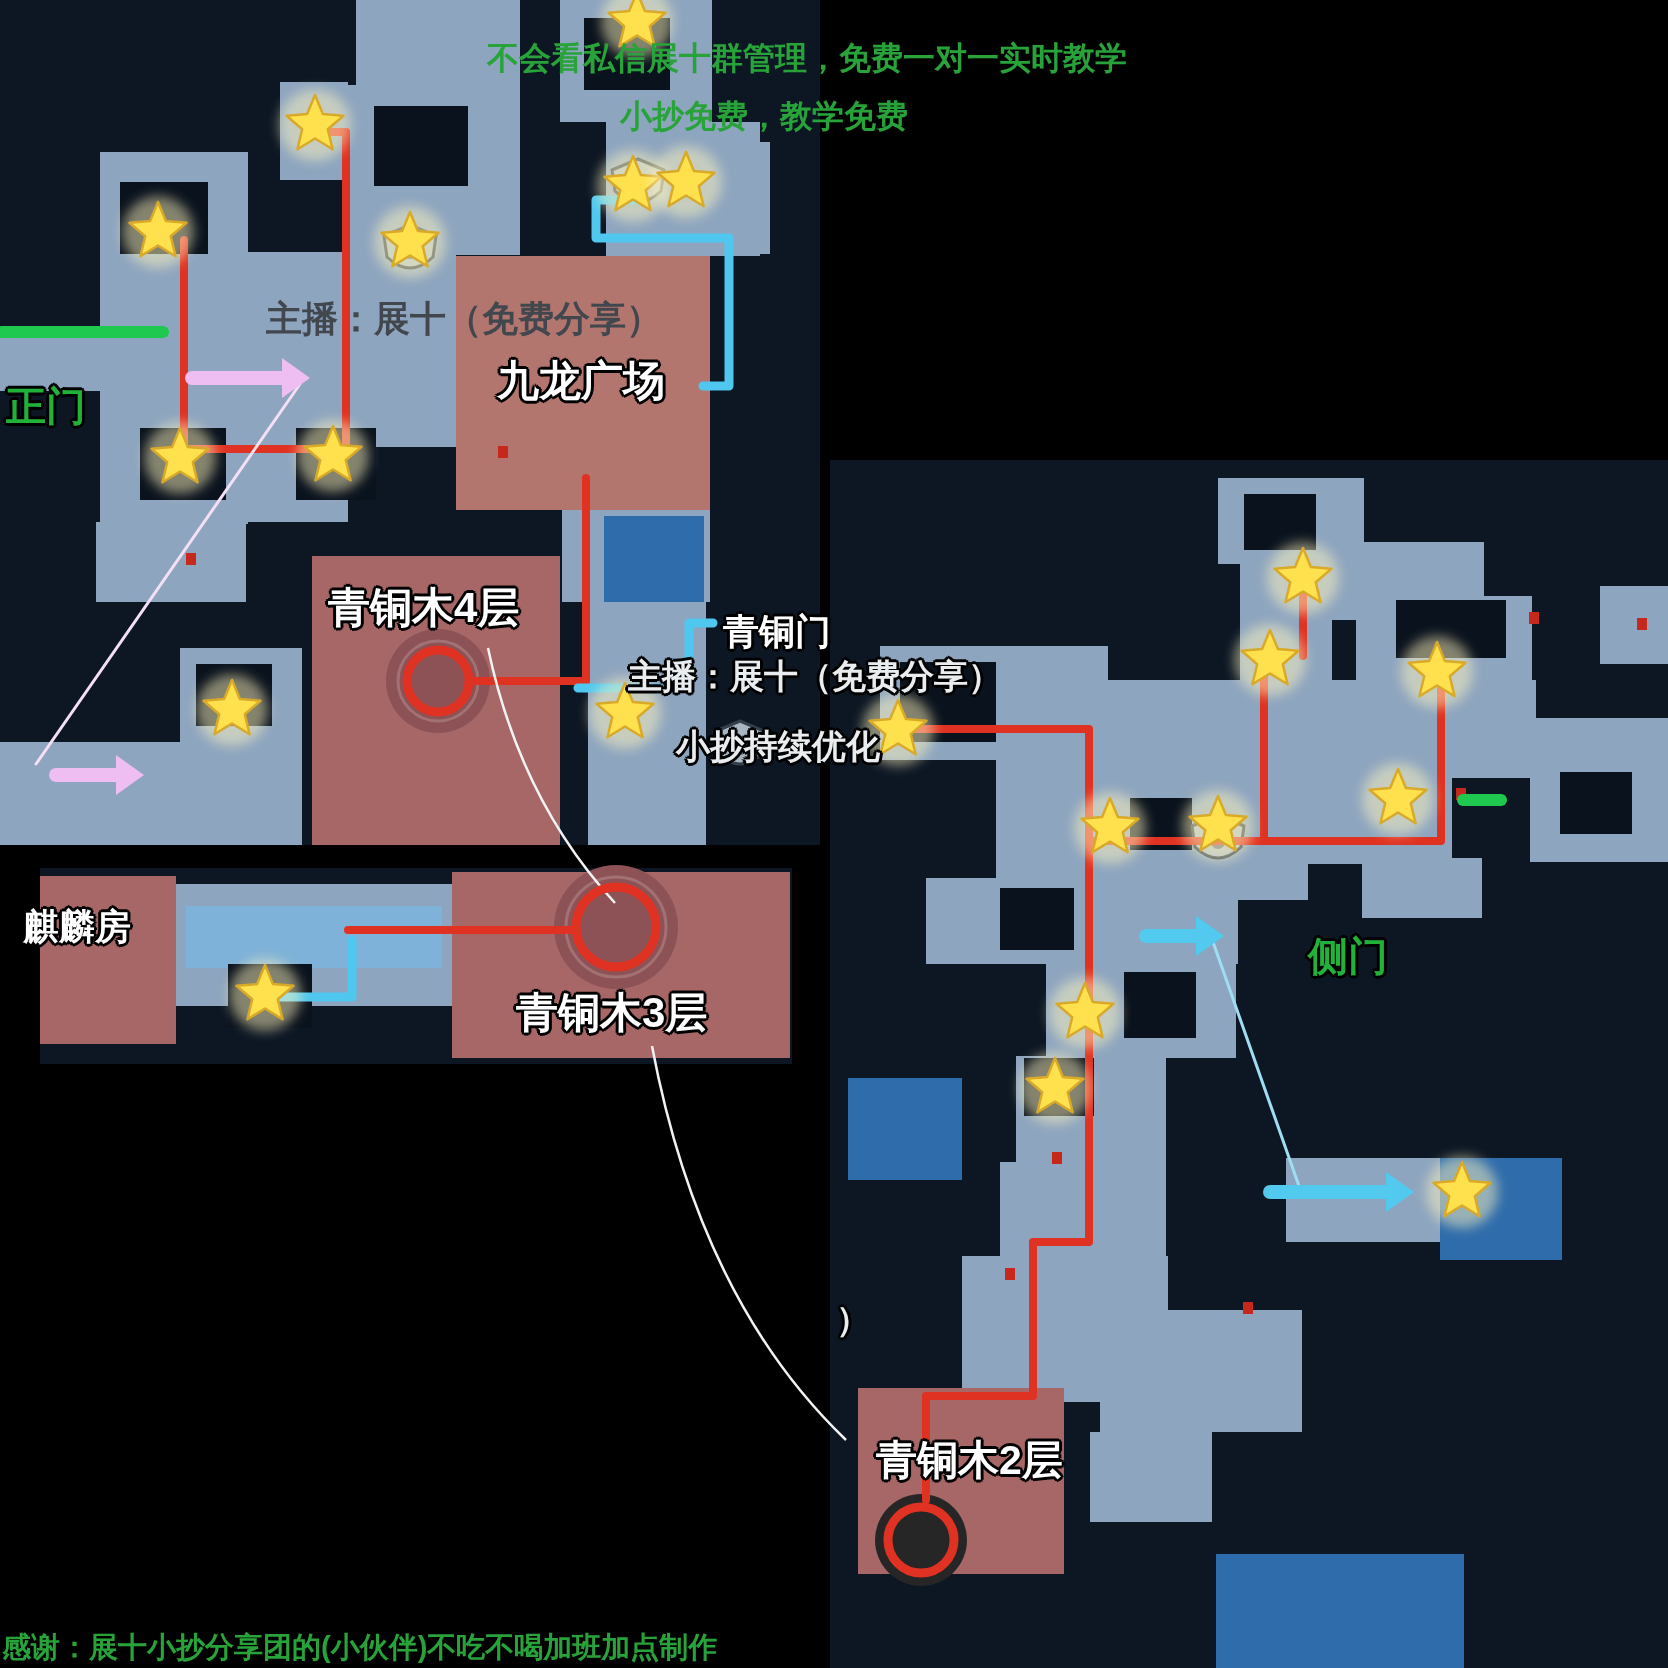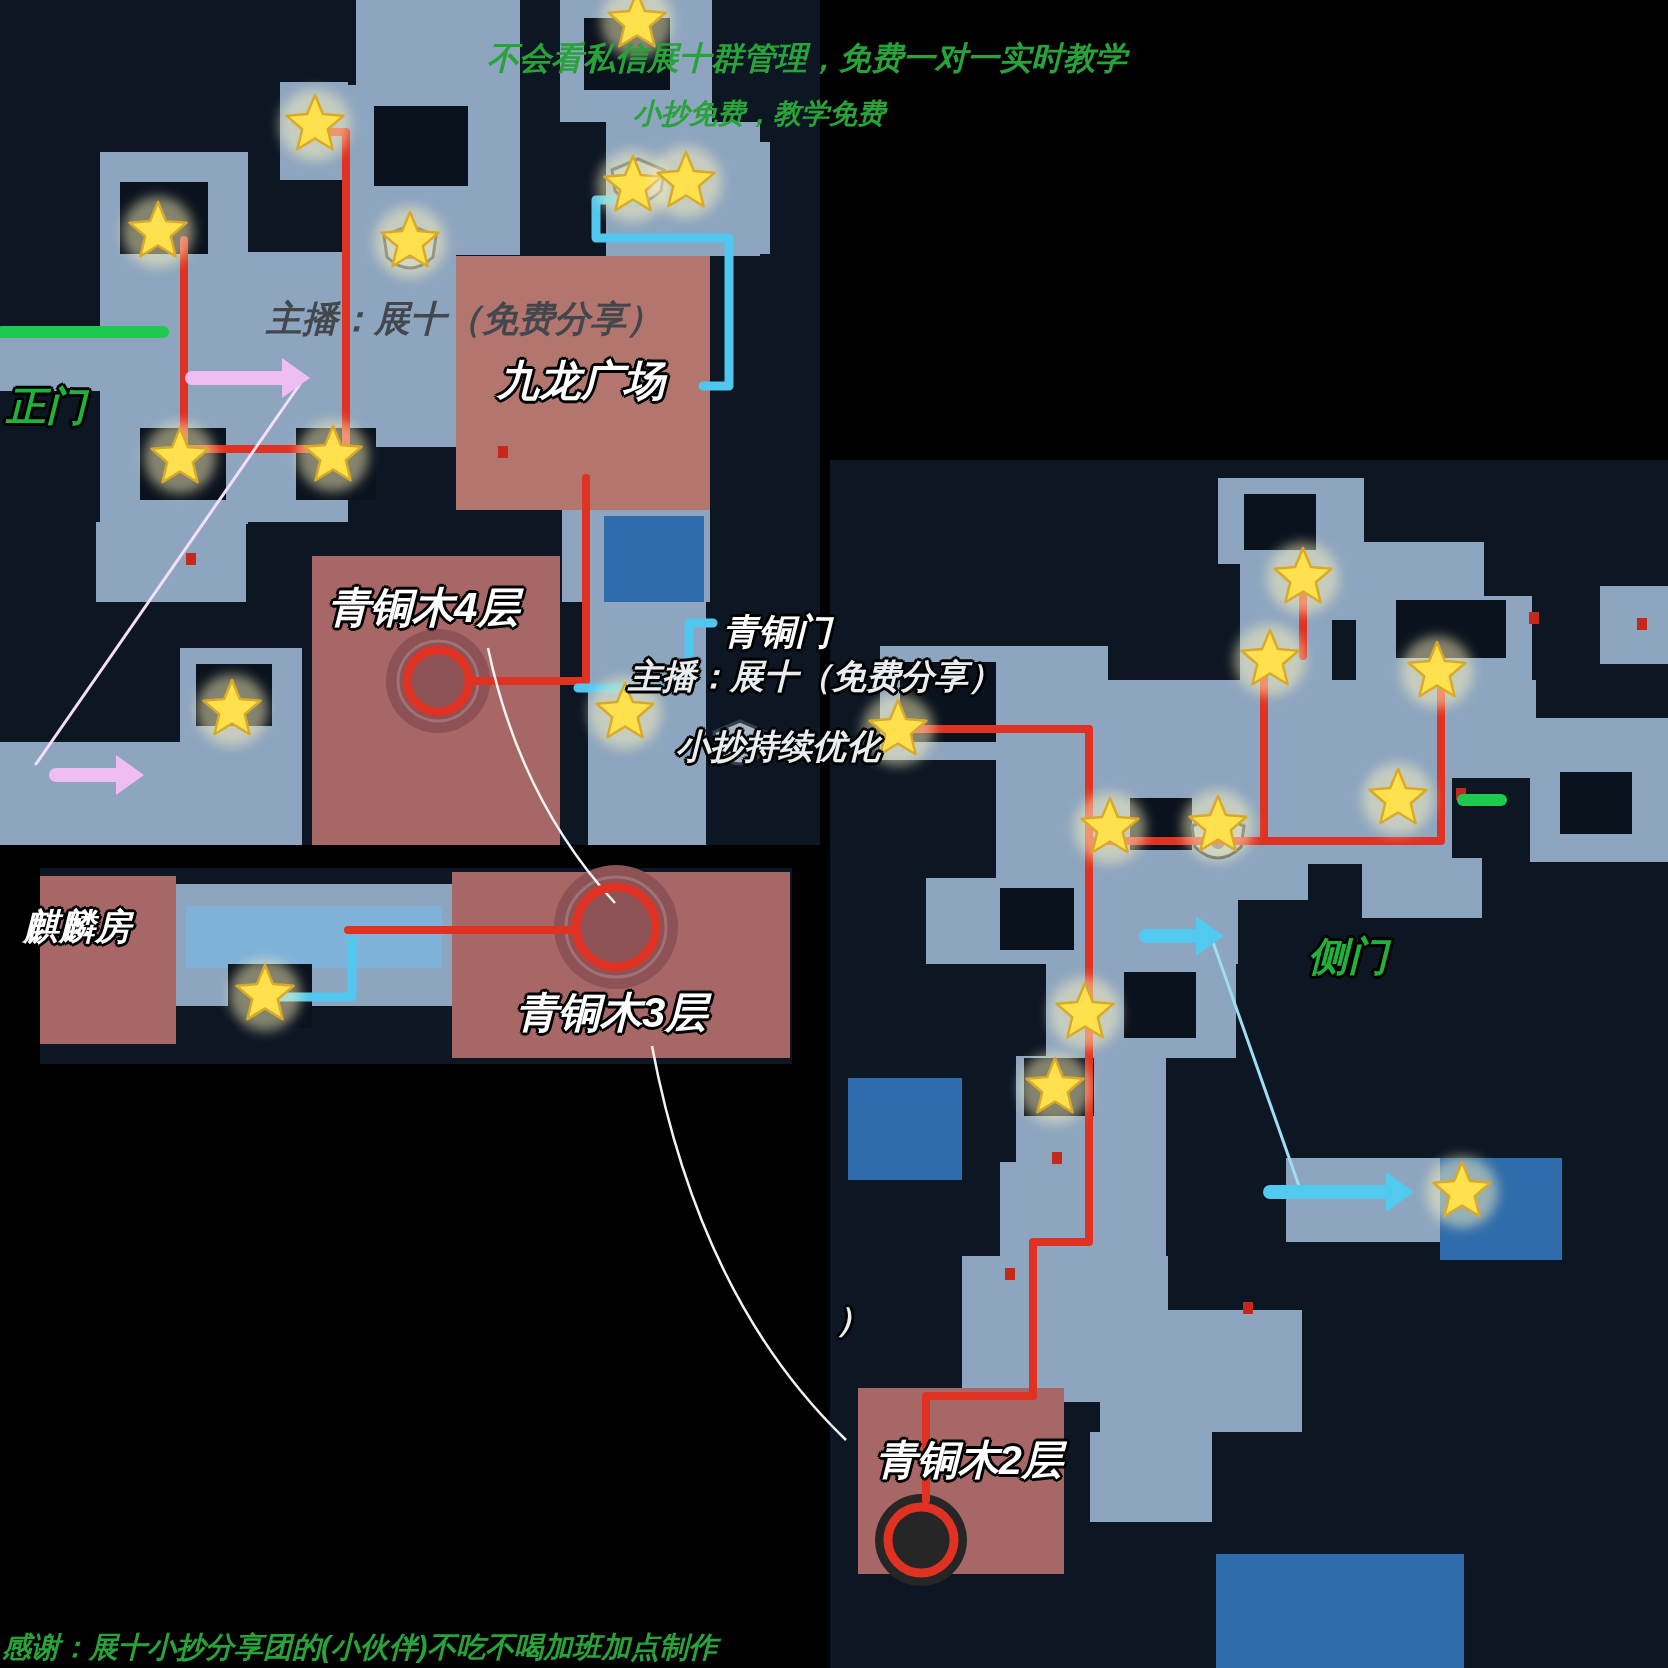--- a/index.html
+++ b/index.html
@@ -1,16 +1,16 @@
 <!DOCTYPE html>
 <html><head>
 <meta charset="utf-8">
 <style>
   html,body{margin:0;padding:0;background:#000;}
-  .stage{position:relative;width:1668px;height:1668px;background:#000;overflow:hidden;font-family:"Liberation Sans",sans-serif;font-style:italic;}
+  .stage{position:relative;width:1668px;height:1668px;background:#000;overflow:hidden;font-family:"Liberation Sans",sans-serif;}
   #map-svg{position:absolute;left:0;top:0;z-index:1;}
   .lbl{position:absolute;white-space:nowrap;z-index:5;line-height:1.15;font-family:"Liberation Sans",sans-serif;}
   .w{color:#ffffff;font-weight:700;}
   .wh{color:#e9edef;font-weight:700;}
   .g{color:#21b23a;font-weight:700;text-align:right;}
   .gp{color:#28a339;font-weight:700;}
   .dk{color:#42474e;font-weight:700;}
   .outline{text-shadow:-2px -2px 0 #000,2px -2px 0 #000,-2px 2px 0 #000,2px 2px 0 #000,-3px 0 0 #000,3px 0 0 #000,0 -3px 0 #000,0 3px 0 #000;}
 </style>
 </head>
@@ -177,21 +177,21 @@
       <polygon points="1398.0,769.0 1405.9,788.1 1426.5,789.7 1410.8,803.2 1415.6,823.3 1398.0,812.5 1380.4,823.3 1385.2,803.2 1369.5,789.7 1390.1,788.1" fill="#ffe14d" stroke="#d9a92a" stroke-width="2.5" stroke-linejoin="round"></polygon>
       <circle cx="1085" cy="1013" r="36" fill="#fff6c0" opacity="0.5" filter="url(#soft)"></circle>
       <polygon points="1085.0,983.0 1092.9,1002.1 1113.5,1003.7 1097.8,1017.2 1102.6,1037.3 1085.0,1026.5 1067.4,1037.3 1072.2,1017.2 1056.5,1003.7 1077.1,1002.1" fill="#ffe14d" stroke="#d9a92a" stroke-width="2.5" stroke-linejoin="round"></polygon>
       <circle cx="1055" cy="1088" r="36" fill="#fff6c0" opacity="0.5" filter="url(#soft)"></circle>
       <polygon points="1055.0,1058.0 1062.9,1077.1 1083.5,1078.7 1067.8,1092.2 1072.6,1112.3 1055.0,1101.5 1037.4,1112.3 1042.2,1092.2 1026.5,1078.7 1047.1,1077.1" fill="#ffe14d" stroke="#d9a92a" stroke-width="2.5" stroke-linejoin="round"></polygon>
       <circle cx="1462" cy="1192" r="36" fill="#fff6c0" opacity="0.5" filter="url(#soft)"></circle>
       <polygon points="1462.0,1162.0 1469.9,1181.1 1490.5,1182.7 1474.8,1196.2 1479.6,1216.3 1462.0,1205.5 1444.4,1216.3 1449.2,1196.2 1433.5,1182.7 1454.1,1181.1" fill="#ffe14d" stroke="#d9a92a" stroke-width="2.5" stroke-linejoin="round"></polygon>
     </svg>
 
   <div class="lbl gp" style="left:487px;top:40px;font-size:32px;">不会看私信展十群管理，免费一对一实时教学</div>
-  <div class="lbl gp" style="left:633px;top:98px;font-size:28px;">小抄免费，教学免费</div>
+  <div class="lbl gp" style="left:620px;top:98px;font-size:32px;">小抄免费，教学免费</div>
   <div class="lbl dk" style="left:266px;top:298px;font-size:36px;">主播：展十（免费分享）</div>
   <div class="lbl w outline" style="left:497px;top:357px;font-size:42px;text-align:right;">九龙广场</div>
   <div class="lbl g outline" style="left:6px;top:383px;font-size:40px;">正门</div>
   <div class="lbl w outline" style="left:328px;top:584px;font-size:42px;">青铜木4层</div>
   <div class="lbl w outline" style="left:723px;top:611px;font-size:36px;">青铜门</div>
   <div class="lbl wh outline" style="left:628px;top:657px;font-size:34px;">主播：展十（免费分享）</div>
   <div class="lbl wh outline" style="left:628px;top:727px;font-size:34px;margin-left:48px;">小抄持续优化</div>
   <div class="lbl w outline" style="left:23px;top:906px;font-size:36px;">麒麟房</div>
   <div class="lbl w outline" style="left:516px;top:989px;font-size:42px;">青铜木3层</div>
   <div class="lbl g outline" style="left:1308px;top:933px;font-size:40px;">侧门</div>

